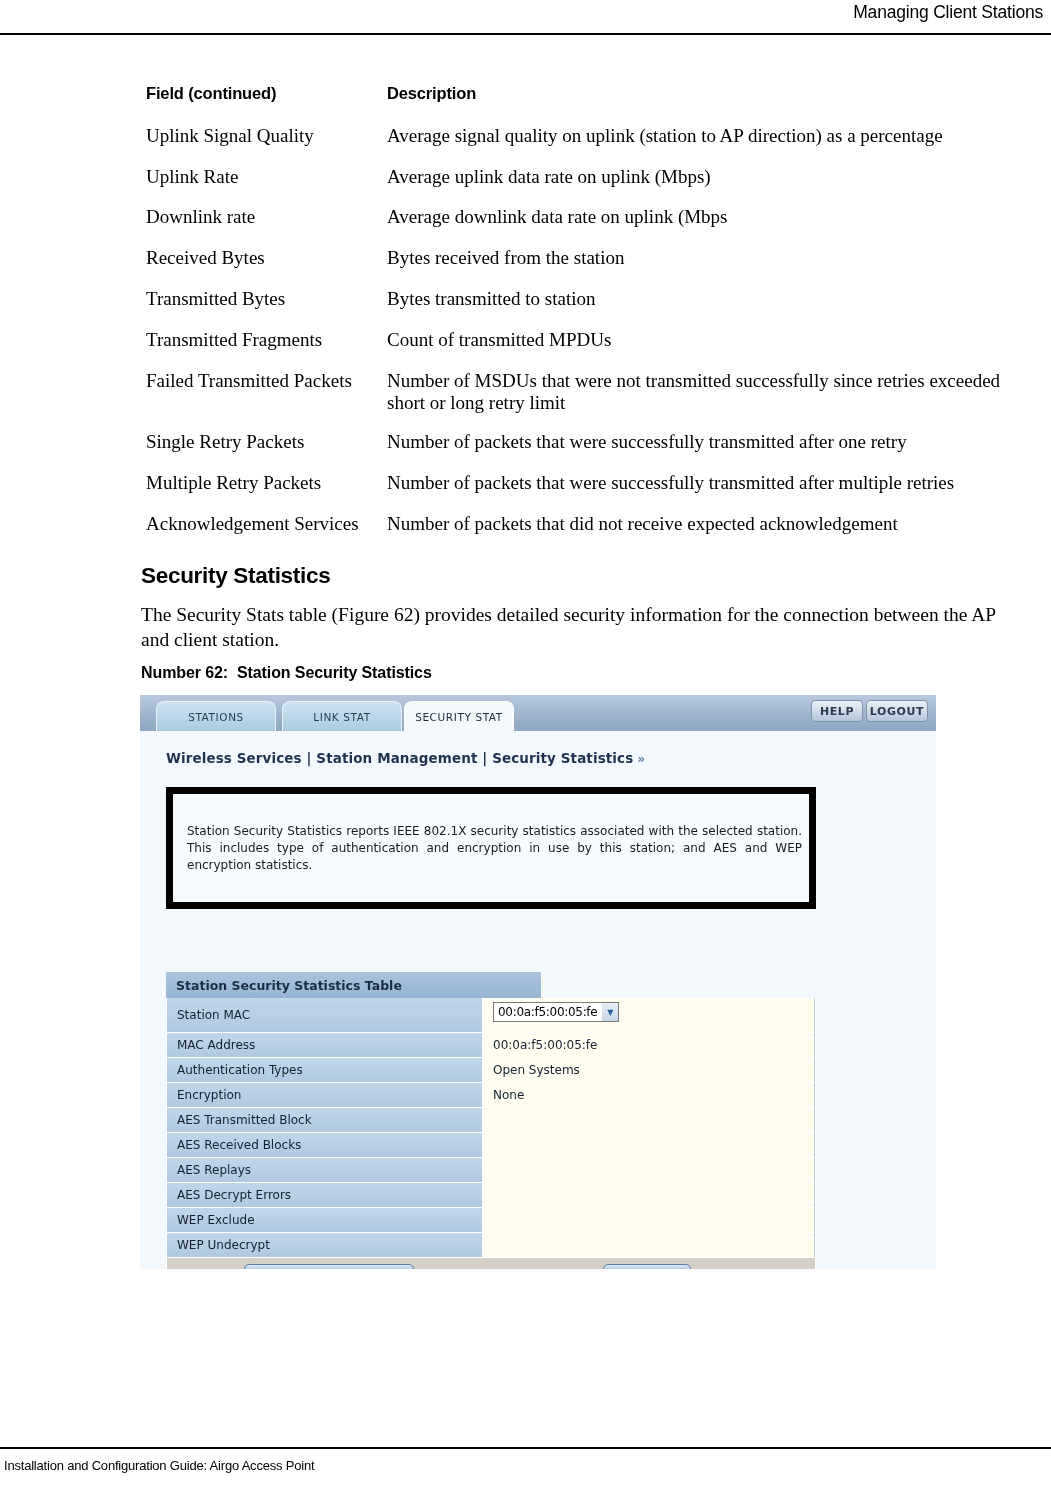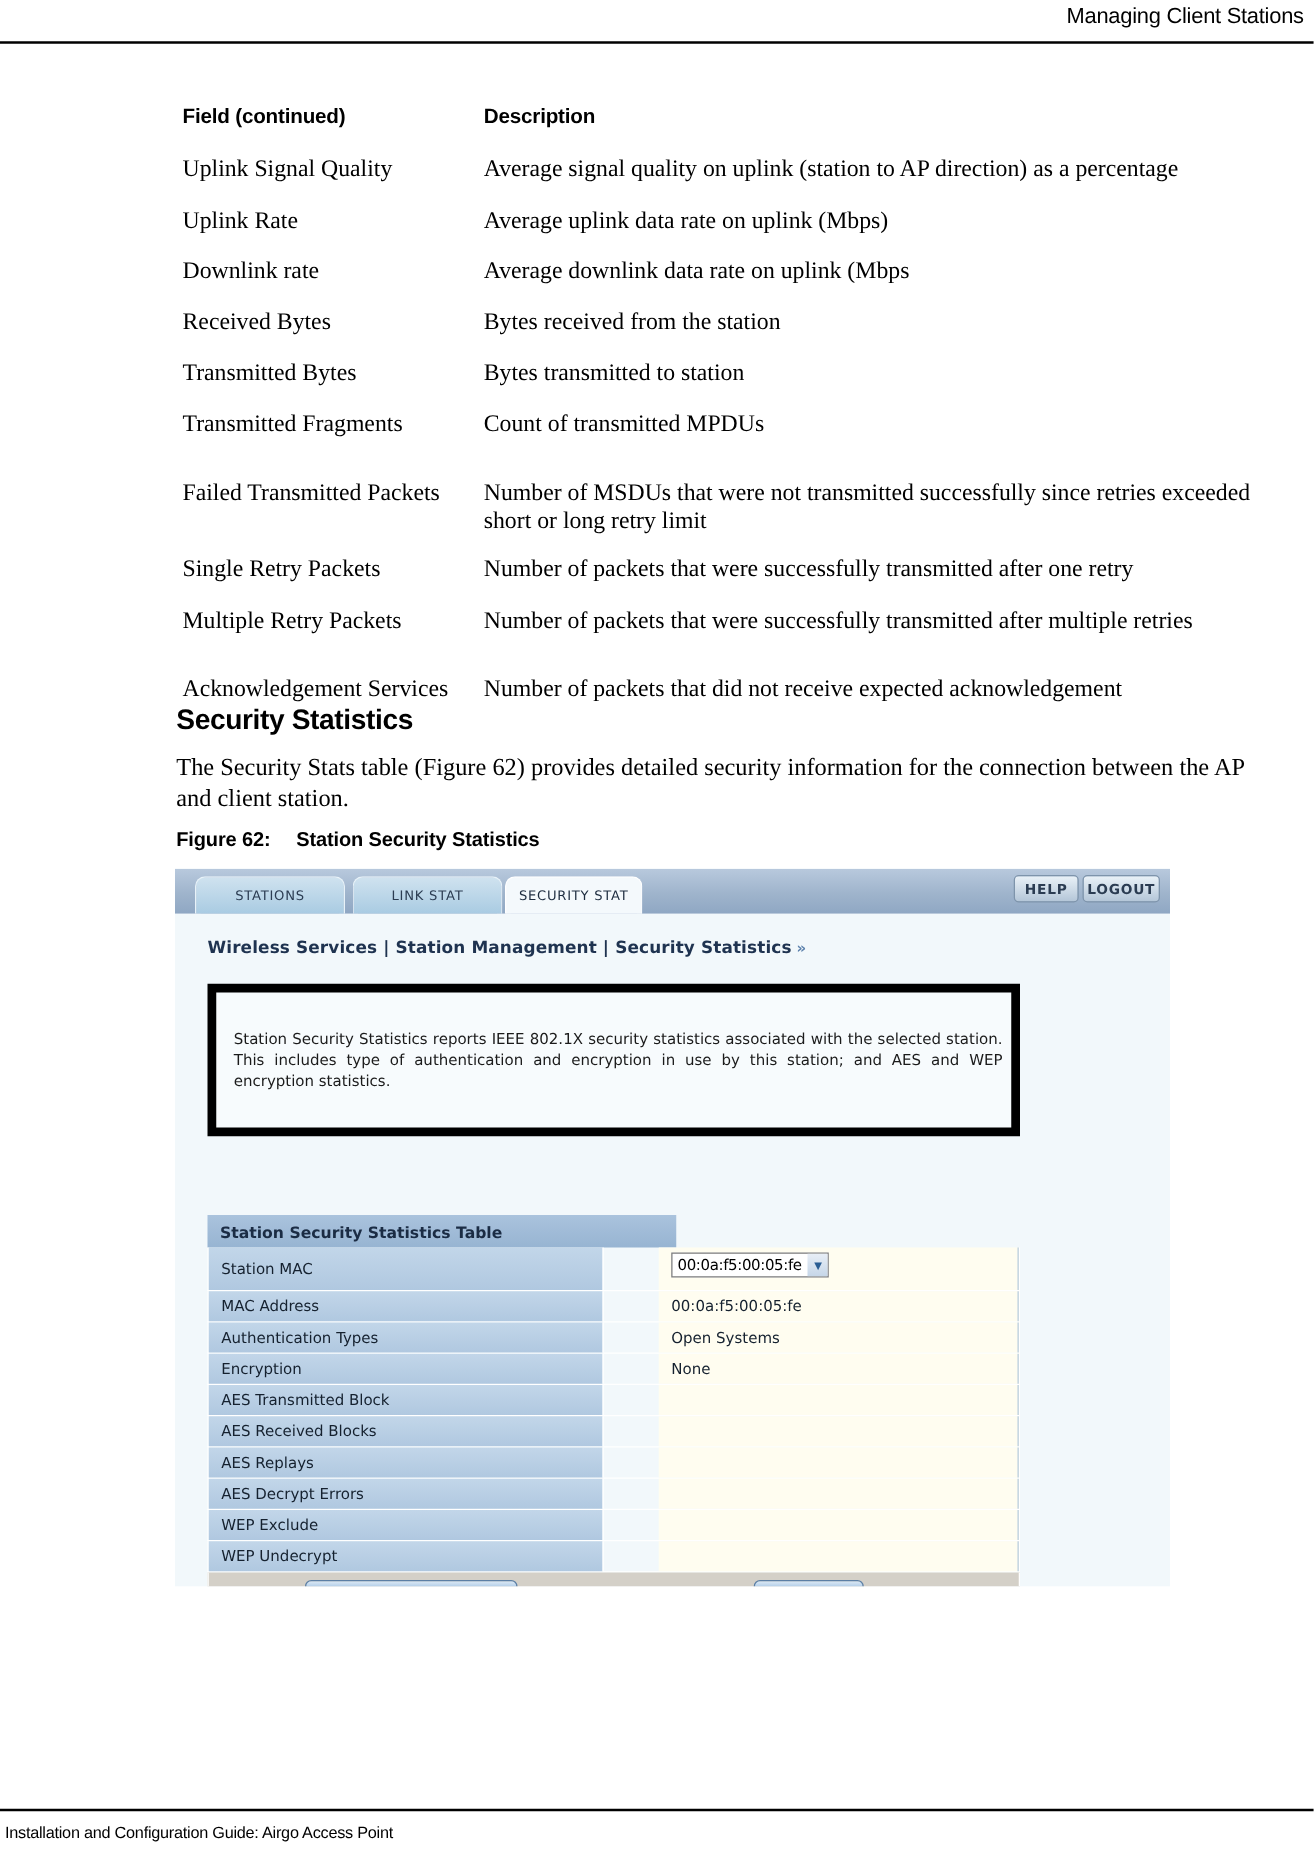--- a/index.html
+++ b/index.html
@@ -68,21 +68,21 @@
     line-height: 1.20;
     padding-right: 23px;
     box-sizing: border-box;
   }
   .ft-c2 {
     flex: 1 1 auto;
     font-size: 19px;
     line-height: 1.20;
   }
   .ft-body .ft-row { padding-bottom: 18px; }
-  .ft-body .ft-row.tall { padding-bottom: 16px; margin-top: 14px; }
+  .ft-body .ft-row.tall { padding-bottom: 16px; }
 
   
   .sec-heading {
     position: absolute;
     left: 141px;
     top: 563px;
     font-family: "Liberation Sans", sans-serif;
     font-weight: bold;
     font-size: 22.5px;
     letter-spacing: -0.3px;
@@ -230,21 +230,20 @@
     display: flex;
     align-items: center;
     padding-left: 10px;
     box-sizing: border-box;
   }
   .st-row {
     display: flex;
     border: 1px solid #ffffff;
     border-top: none;
     box-sizing: border-box;
-    gap: 44px;
   }
   .st-row:first-of-type { border-top: 1px solid #ffffff; }
   .st-label {
     width: 316px;
     flex: 0 0 316px;
     background: linear-gradient(to bottom, #c2d6e9 0%, #b0c8e0 100%);
     font-size: 12px;
     color: #15212f;
     padding: 5px 0 5px 10px;
     box-sizing: border-box;
@@ -391,21 +390,21 @@
     <div class="ft-row tall">
       <div class="ft-c1">Acknowledgement Services</div>
       <div class="ft-c2">Number of packets that did not receive expected acknowledgement</div>
     </div>
   </div>
 </div>
 
 <div class="sec-heading">Security Statistics</div>
 <div class="sec-para">The Security Stats table (Figure 62) provides detailed security information for the connection between the AP and client station.</div>
 <div class="fig-caption">
-  <span class="fig-num">Figure 62:</span><span>Station Security Statistics</span>
+  <span class="fig-num">Number 62:</span><span>Station Security Statistics</span>
 </div>
 
 <div class="shot">
 
   <div class="shot-tabbar">
     <div class="tab inactive tab-stations">STATIONS</div>
     <div class="tab inactive tab-linkstat">LINK STAT</div>
     <div class="tab active tab-securitystat">SECURITY STAT</div>
     <div class="topbtn btn-help">HELP</div>
     <div class="topbtn btn-logout">LOGOUT</div>

